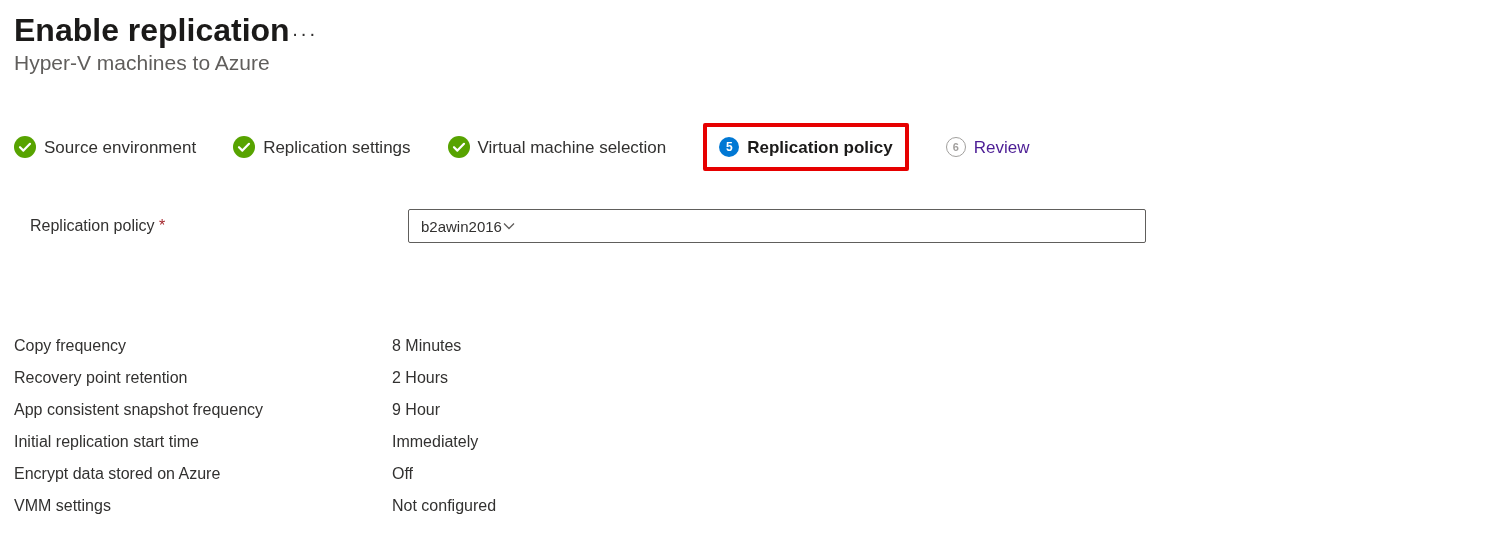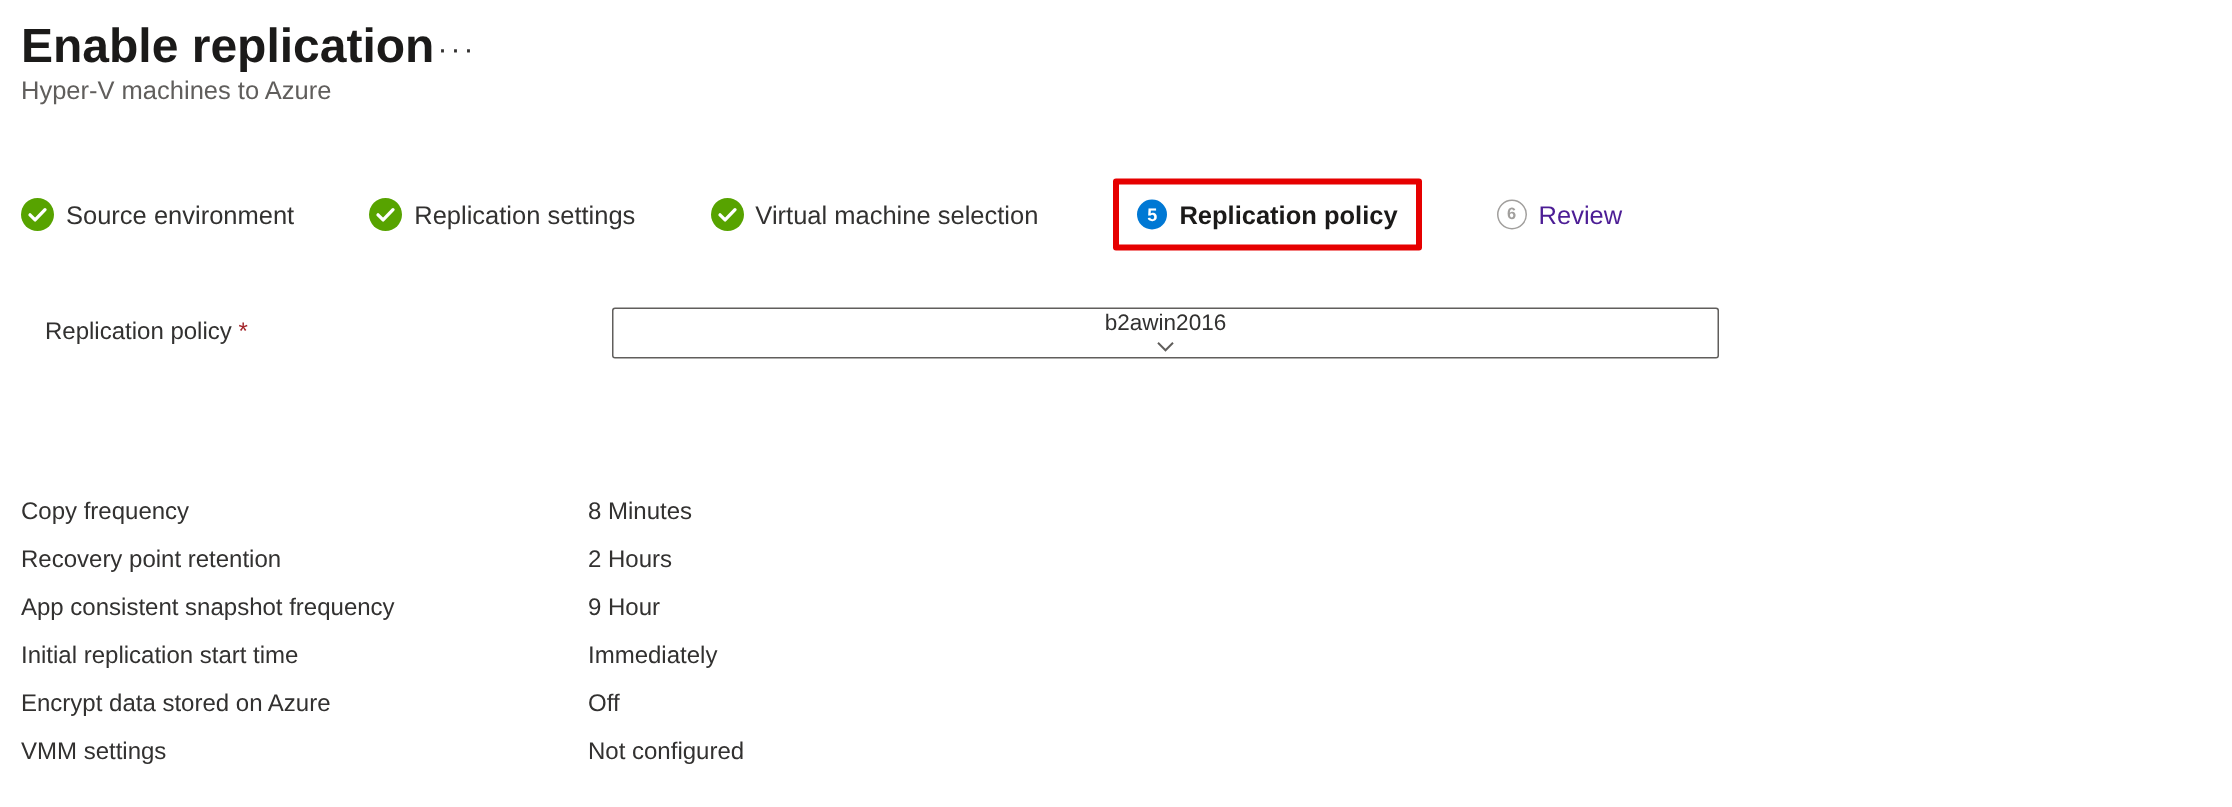--- a/index.html
+++ b/index.html
@@ -26,29 +26,29 @@
     }
     .more-btn {
       font-size: 20px;
       letter-spacing: 2px;
       color: #323130;
       cursor: pointer;
       line-height: 1;
       padding-top: 4px;
     }
     .subtitle {
-      font-size: 17px;
+      font-size: 21px;
       color: #605e5c;
       margin-top: 2px;
       margin-bottom: 48px;
     }
     .steps {
       display: flex;
       align-items: center;
-      gap: 50px;
+      gap: 37px;
       margin-bottom: 38px;
     }
     .step {
       display: flex;
       align-items: center;
       gap: 8px;
       font-size: 17px;
       cursor: pointer;
       line-height: 1;
     }
@@ -117,27 +117,26 @@
     .required {
       color: #a4262c;
     }
     .dropdown {
       width: 738px;
       height: 34px;
       border: 1px solid #605e5c;
       border-radius: 2px;
       display: flex;
       align-items: center;
-      justify-content: flex-end;
+      justify-content: flex-start;
       padding: 0 12px;
       font-size: 15px;
       color: #323130;
       background: #ffffff;
       cursor: pointer;
-      flex-direction: column;
     }
     .dropdown .chevron {
       width: 14px;
       height: 14px;
     }
     .dropdown .chevron svg {
       width: 14px;
       height: 14px;
       display: block;
     }

